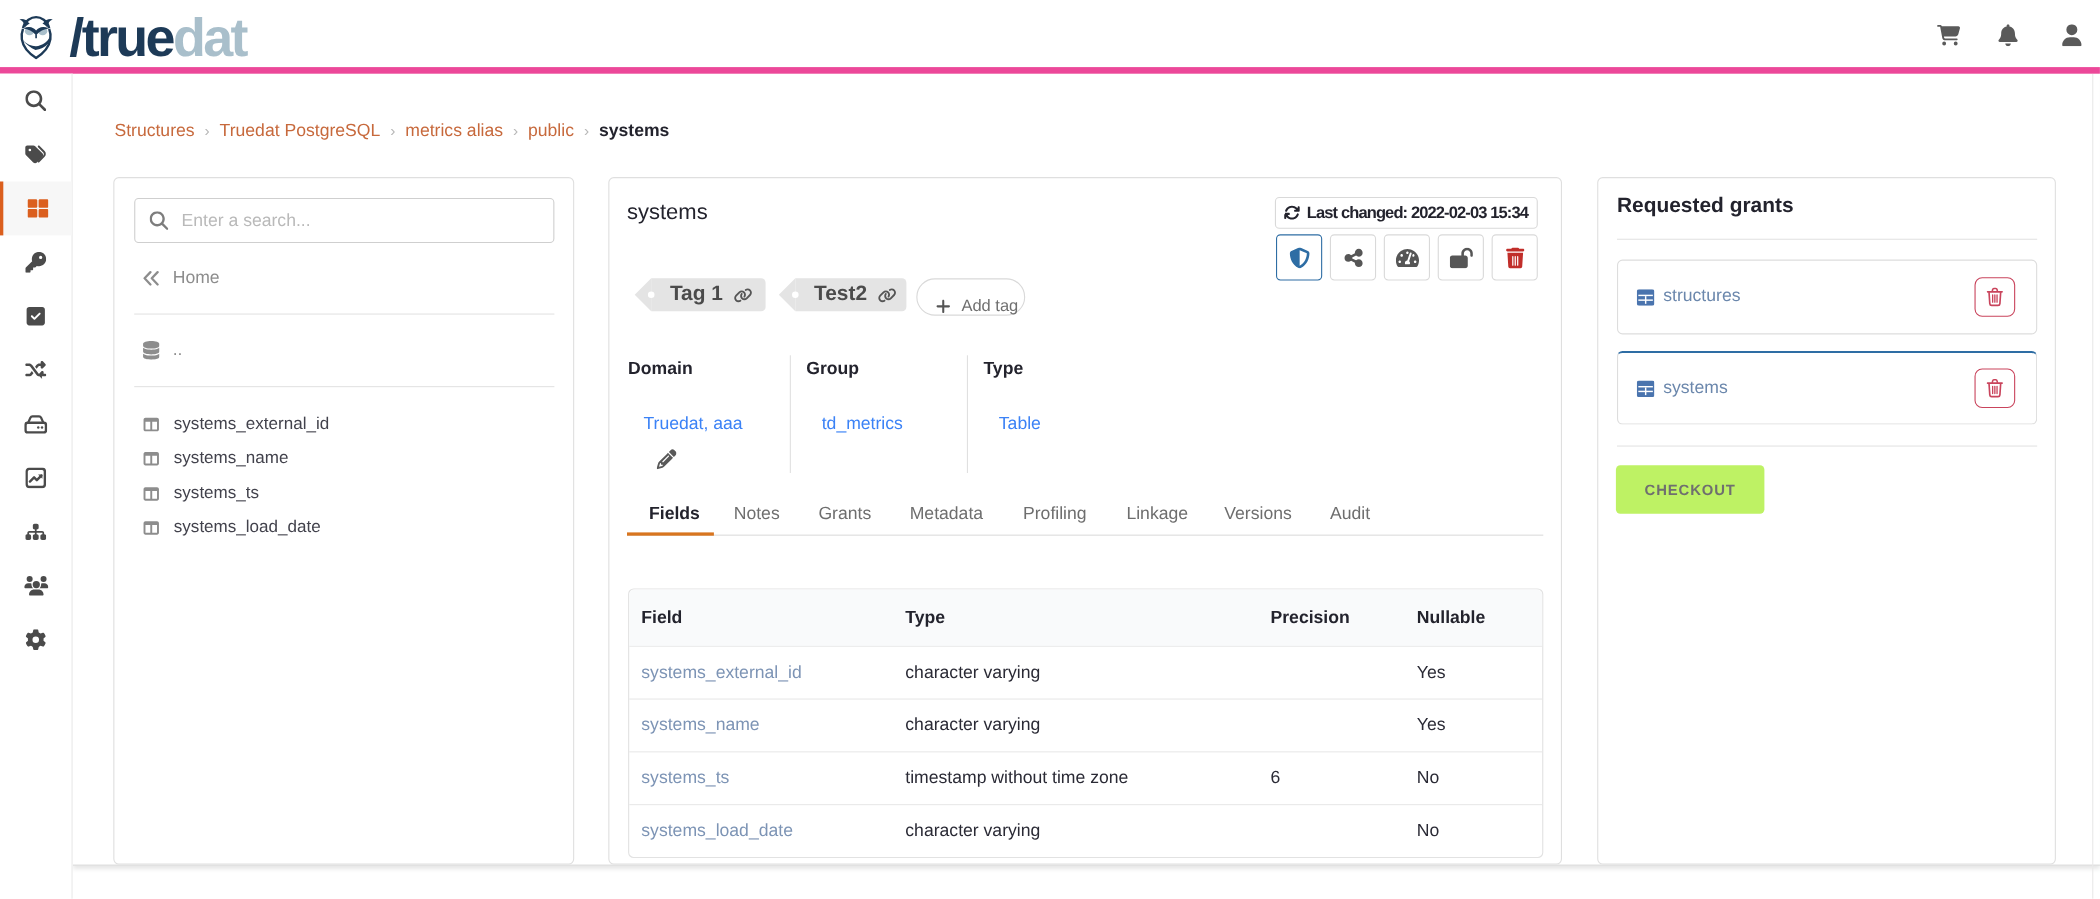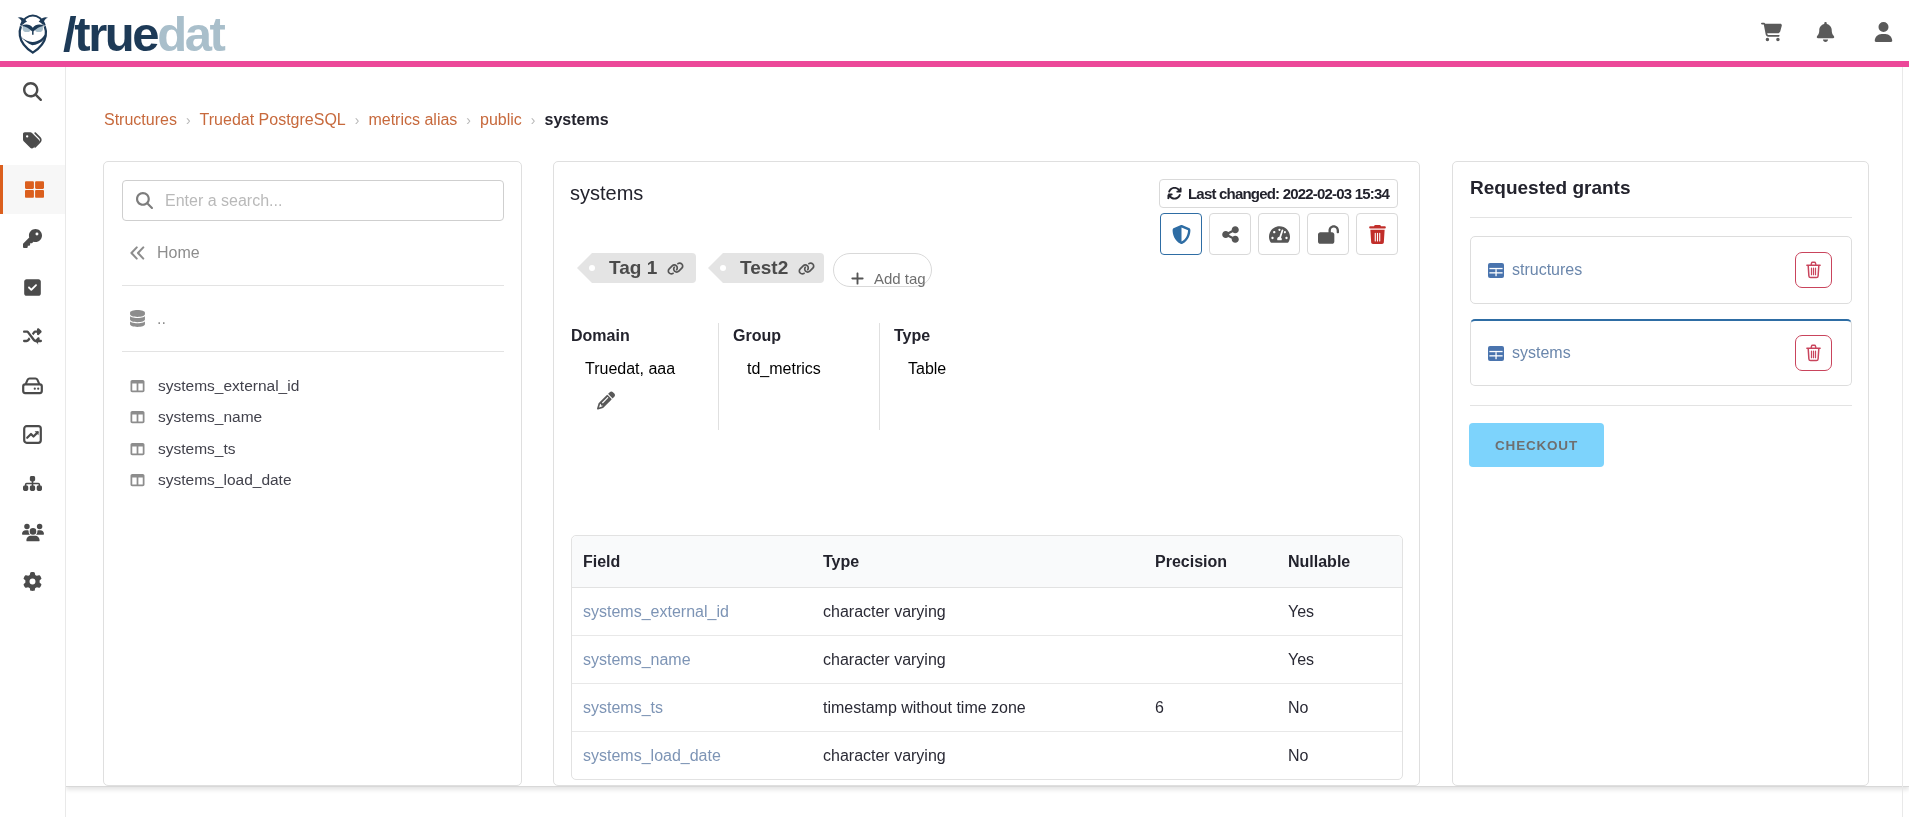--- a/index.html
+++ b/index.html
@@ -64,21 +64,21 @@
   border-right:15px solid #e4e4e4; border-top:15px solid transparent; border-bottom:15px solid transparent; }
 .tag .hole { position:absolute; left:-3px; top:12px; width:6px; height:6px; background:#fff; border-radius:50%; }
 .tag svg { margin-left:10px; }
 #addtag { position:absolute; height:34px; width:99px; border:1px solid #d9d9d9; border-radius:17px;
   background:#fff; display:flex; align-items:center; color:#6f6f6f; font-size:15px; padding:16px 0 0 16px; }
 #addtag svg { margin-right:9px; }
 
 
 .meta-col { position:absolute; top:165px; }
 .meta-col .lab { font-size:16px; font-weight:bold; color:#23232d; }
-.meta-col .val { margin-top:15px; margin-left:14px; font-size:16px; color:#000000; }
+.meta-col .val { margin-top:32px; margin-left:14px; font-size:16px; color:#3b82f6; }
 .vline { position:absolute; top:161px; height:107px; border-left:1px solid #e0e0e0; }
 
 
 #tabs { position:absolute; left:16px; top:296px; width:833px; height:29px;
   border-bottom:1px solid #dcdcdc; }
 .tab { position:absolute; top:1px; font-size:16px; color:#6e6e6e; }
 .tab.active { color:#23232d; font-weight:bold; }
 #tabline { position:absolute; left:0; top:26px; width:79px; height:3px; background:#d8751f; }
 
 
@@ -99,21 +99,21 @@
 #rightcard { left:1452px; top:161px; width:417px; height:625px; }
 #rg-title { position:absolute; left:17px; top:15px; font-size:19px; font-weight:bold; color:#23232d; }
 .rdiv { position:absolute; left:17px; width:382px; border-top:1px solid #e3e3e3; }
 .grantbox { position:absolute; left:17px; width:382px; height:68px;
   border:1px solid #ddd; border-radius:5px; display:flex; align-items:center; }
 .grantbox .nm { margin-left:17px; color:#6b87ac; font-size:16px; display:flex; align-items:center; }
 .grantbox .nm svg { margin-right:8px; }
 .trashbtn { position:absolute; right:19px; width:37px; height:36px; border:1px solid #c9445c;
   border-radius:7px; display:flex; align-items:center; justify-content:center; }
 #checkout { position:absolute; left:16px; top:261px; width:135px; height:44px;
-  background:#7dd3fc; border-radius:4px; color:#6f6f6f; font-size:13.5px; font-weight:bold;
+  background:#bef264; border-radius:4px; color:#6f6f6f; font-size:13.5px; font-weight:bold;
   letter-spacing:0.8px; display:flex; align-items:center; justify-content:center; }
 </style>
 </head>
 <body>
 
 <div id="main"></div>
 <div style="position:absolute; left:1902px; top:67px; width:1px; height:750px; background:#e9e9e9;"></div>
 
 <div id="navbar">
   <div id="logo">
@@ -332,20 +332,31 @@
   <div class="meta-col" style="left:179px">
     <div class="lab">Group</div>
     <div class="val">td_metrics</div>
   </div>
   <div class="vline" style="left:325px"></div>
   <div class="meta-col" style="left:340px">
     <div class="lab">Type</div>
     <div class="val">Table</div>
   </div>
 
+  <div id="tabs">
+    <div class="tab active" style="left:20px">Fields</div>
+    <div class="tab" style="left:97px">Notes</div>
+    <div class="tab" style="left:174px">Grants</div>
+    <div class="tab" style="left:257px">Metadata</div>
+    <div class="tab" style="left:360px">Profiling</div>
+    <div class="tab" style="left:454px">Linkage</div>
+    <div class="tab" style="left:543px">Versions</div>
+    <div class="tab" style="left:639px">Audit</div>
+    <div id="tabline"></div>
+  </div>
 
   <div id="ftable">
     <div class="hrow">
         <div class="c c1">Field</div>
         <div class="c c2">Type</div>
         <div class="c c3">Precision</div>
         <div class="c c4">Nullable</div>
       </div>
     <div class="row">
         <div class="c c1">systems_external_id</div>

